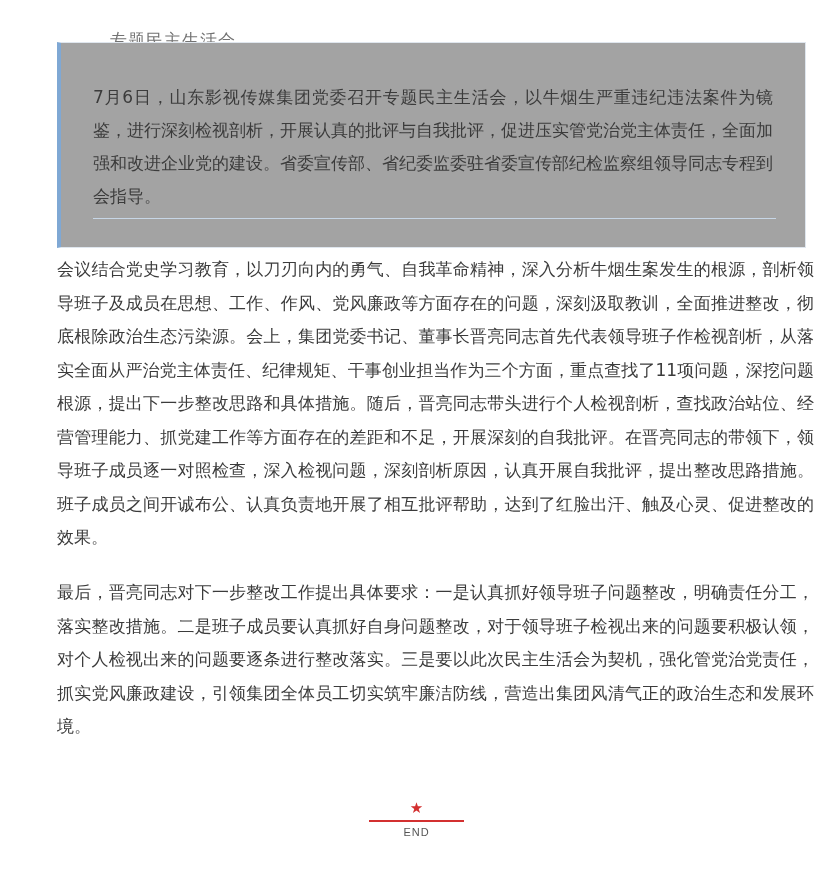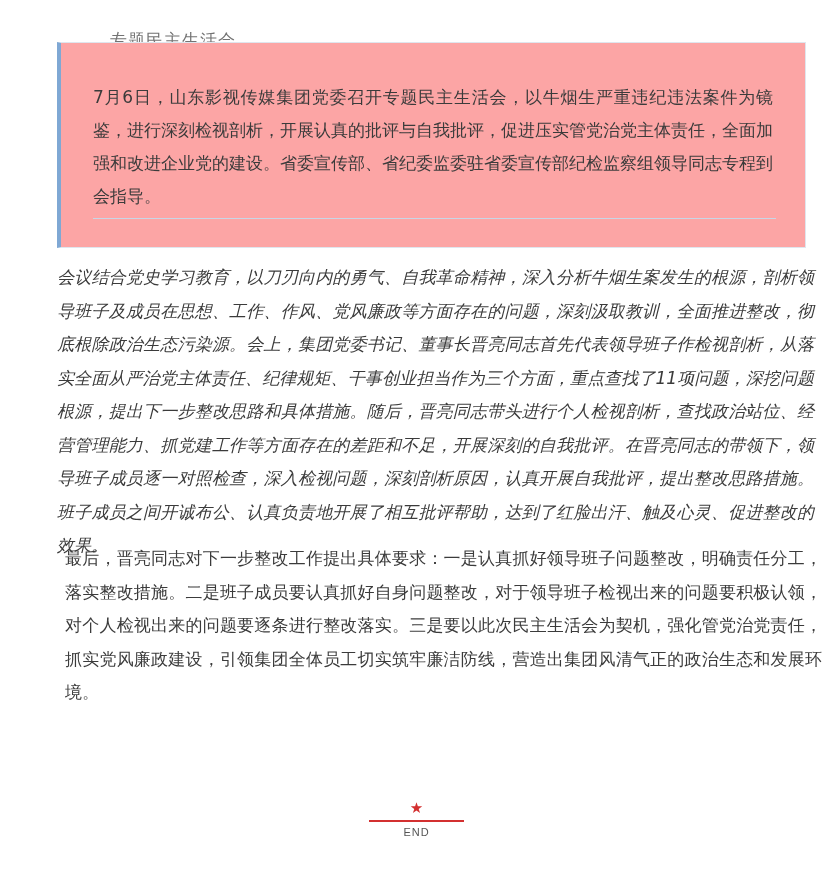--- a/index.html
+++ b/index.html
@@ -33,21 +33,21 @@
   }
   .lead-box {
     position: absolute;
     left: 57px;
     top: 42px;
     width: 749px;
     height: 206px;
     box-sizing: border-box;
     border: 1px solid #dfe6ee;
     border-left: 4px solid #7fa8d4;
-    background: #fca5a5;
+    background: #a3a3a3;
   }
   .lead-text {
     position: absolute;
     left: 32px;
     top: 38px;
     width: 680px;
     font-size: 17px;
     line-height: 33px;
     color: #3b3b3b;
     text-align: justify;
@@ -64,22 +64,22 @@
   .body-para {
     position: absolute;
     left: 57px;
     width: 757px;
     font-size: 17px;
     line-height: 33.5px;
     color: #3b3b3b;
     text-align: justify;
     font-family: "DejaVu Sans", sans-serif;
   }
-  #para1 { top: 261px; font-style: italic; }
-  #para2 { top: 542px; margin-left: 8px; }
+  #para1 { top: 253px; }
+  #para2 { top: 576px; }
 
   .end-block {
     position: absolute;
     left: 0;
     top: 800px;
     width: 833px;
     text-align: center;
   }
   .end-star {
     display: block;

